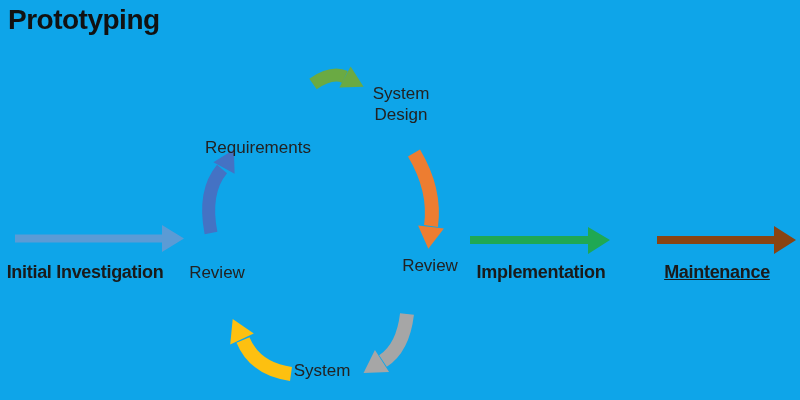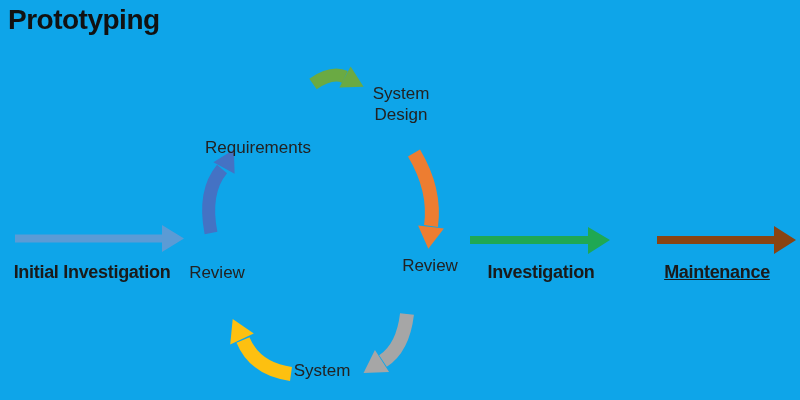--- a/index.html
+++ b/index.html
@@ -90,29 +90,29 @@
 
     <g>
       <polygon points="470,236 588,236 588,227 610,240 588,254 588,244 470,244" fill="#1fa853"></polygon>
     </g>
 
     <g>
       <polygon points="657,236 774,236 774,226 796,240 774,254 774,244 657,244" fill="#8a4412"></polygon>
     </g>
   </svg>
 
-  <div class="lbl-b" style="left:92px;  top:262px;">Initial Investigation</div>
+  <div class="lbl-b" style="left:85px;  top:262px;">Initial Investigation</div>
 
   <div class="lbl" style="left:217px; top:262px;">Review</div>
 
   <div class="lbl" style="left:258px; top:93px;margin-top:44px;">Requirements</div>
 
   <div class="lbl lbl-wrap" style="left:389px; top:83px;margin-left:12px;">System Design</div>
 
   <div class="lbl" style="left:430px; top:255px;">Review</div>
 
   <div class="lbl" style="left:322px; top:360px;">System</div>
 
-  <div class="lbl-b" style="left:541px; top:262px;">Investigation</div>
+  <div class="lbl-b" style="left:541px; top:262px;">Implementation</div>
 
   <div class="lbl-b" style="left:717px; top:262px;text-decoration:underline;">Maintenance</div>
 
 </div>
 
 </body></html>

